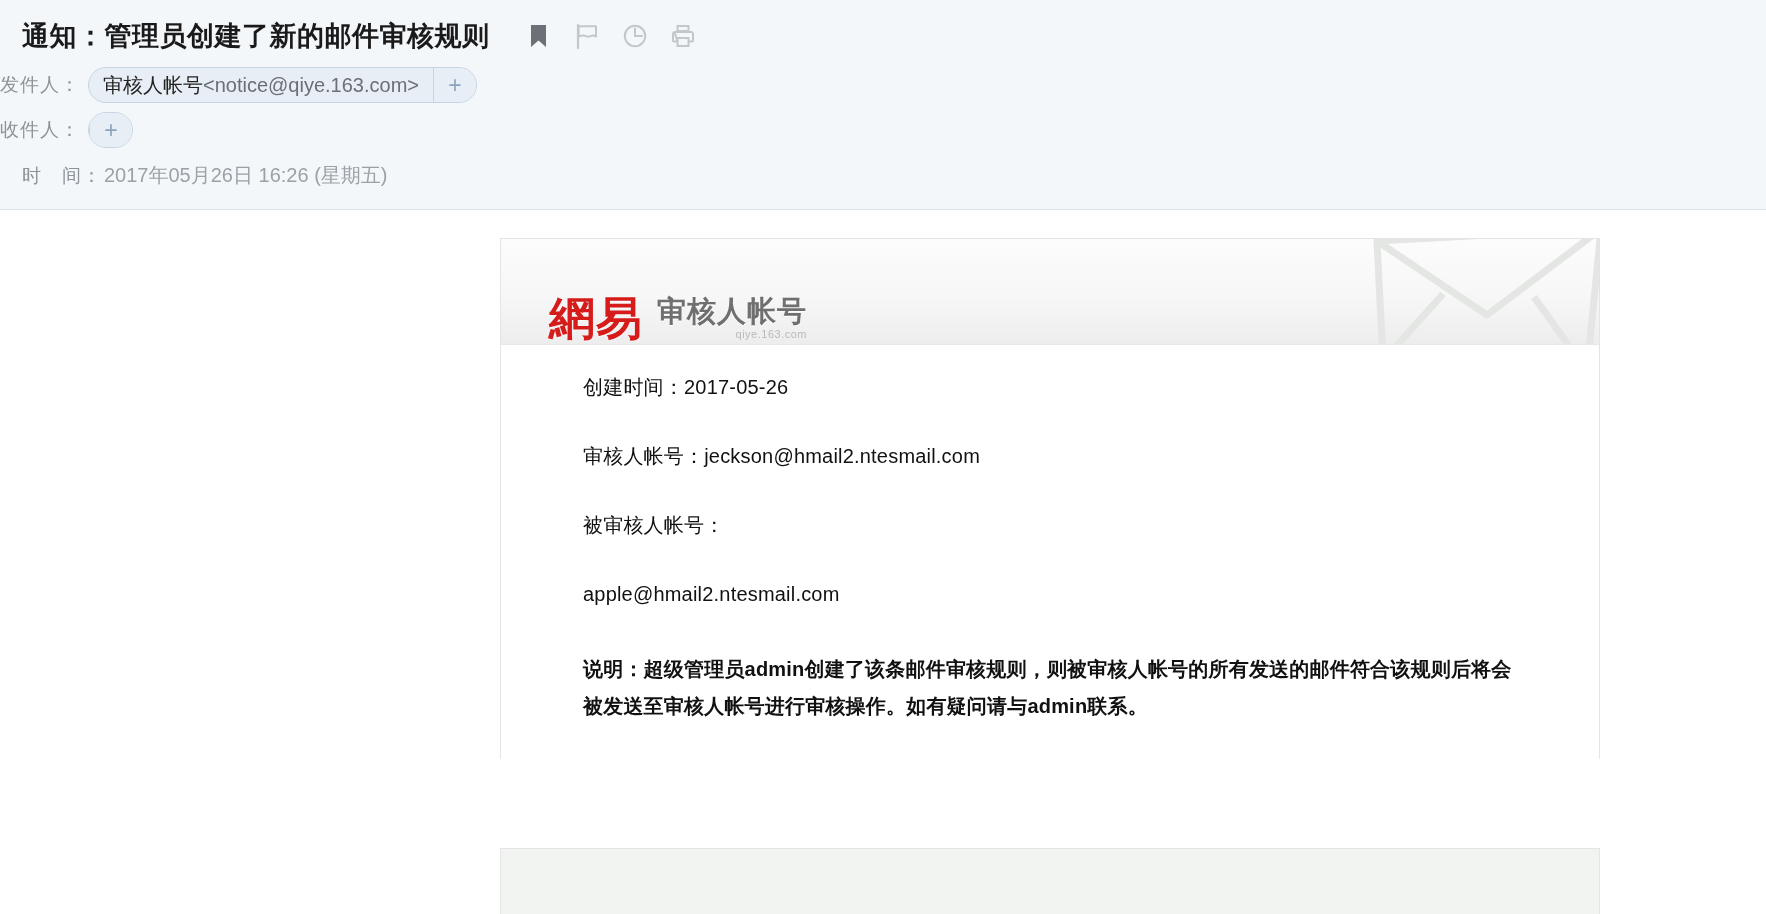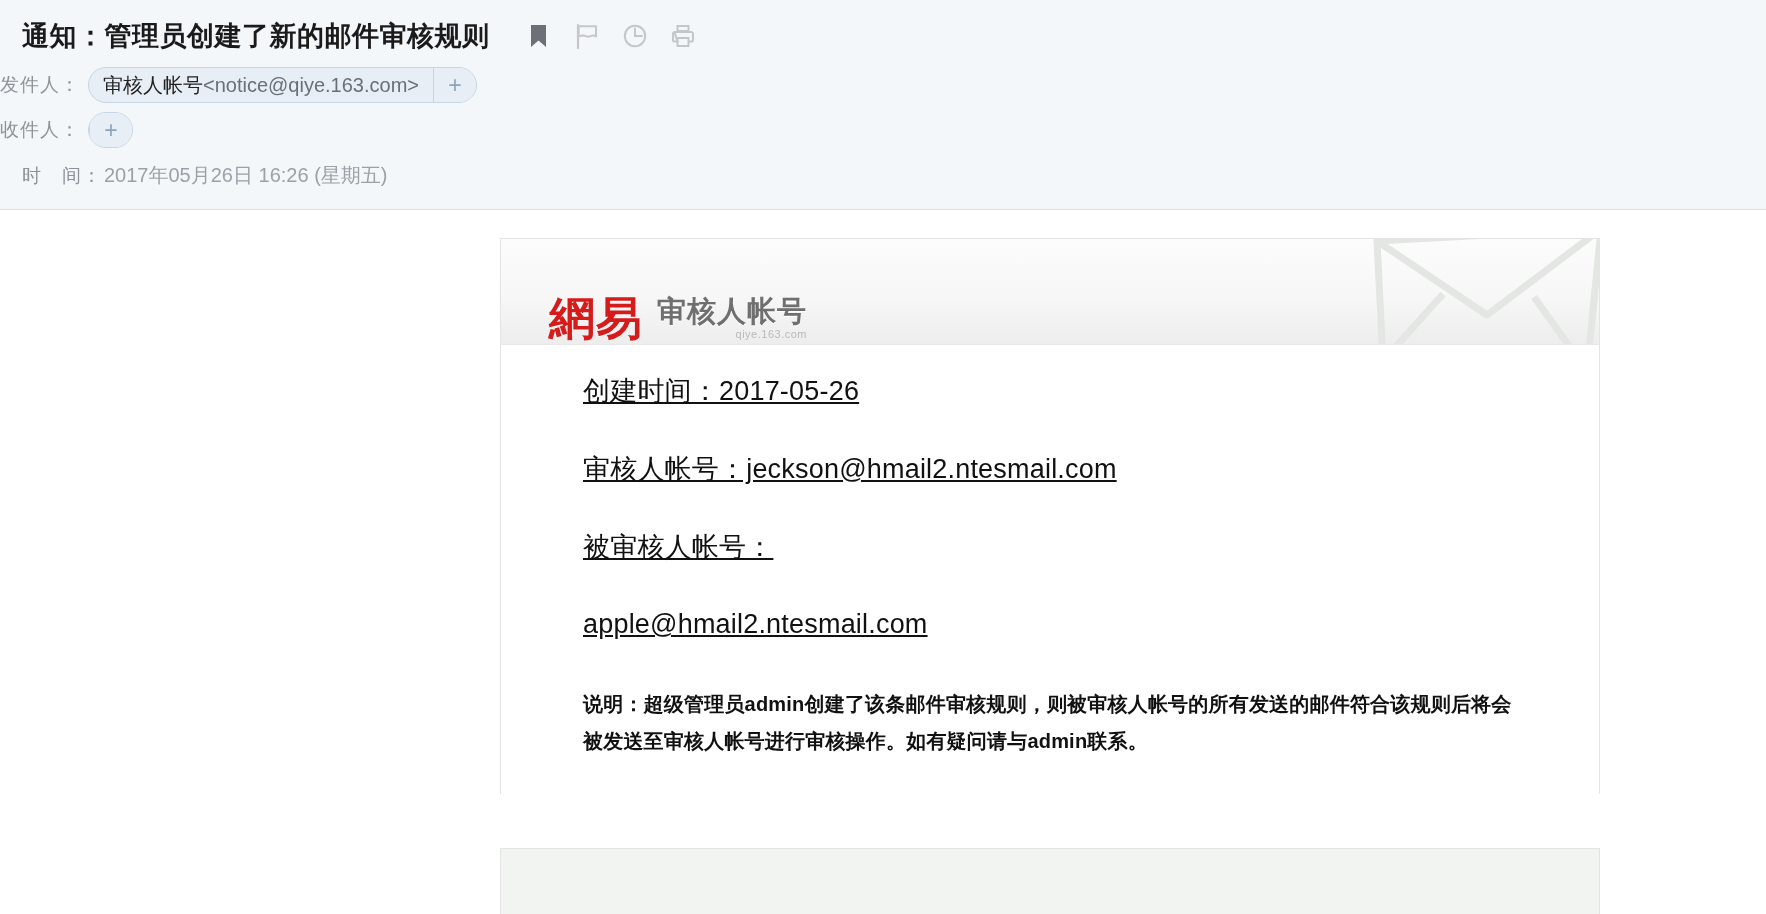--- a/index.html
+++ b/index.html
@@ -178,26 +178,25 @@
     right: -10px;
     top: -28px;
     opacity: 1;
     pointer-events: none;
   }
 
   #card-content {
     padding: 30px 46px 26px 46px;
   }
   .body-line {
-    font-size: 27px;
+    font-size: 20px;
     color: #111;
     line-height: 1.25;
     margin: 0 0 44px 36px;
     letter-spacing: 0.2px;
-    text-decoration: underline;
   }
   .body-line:last-child { margin-bottom: 20px; }
   #desc-paragraph {
     font-size: 20px;
     color: #111;
     line-height: 1.85;
     margin: 0 0 8px 36px;
     max-width: 930px;
     letter-spacing: 0.2px;
     font-weight: bold;

